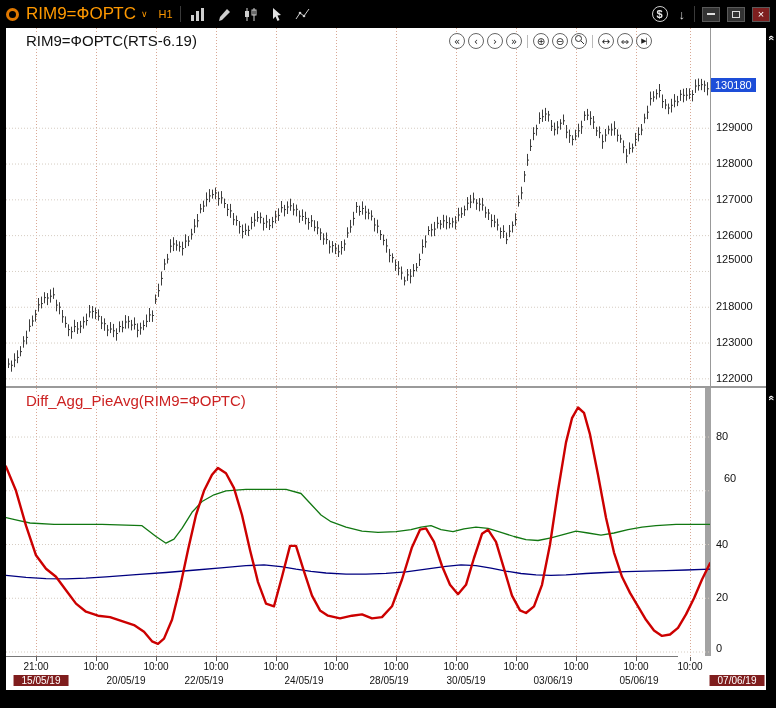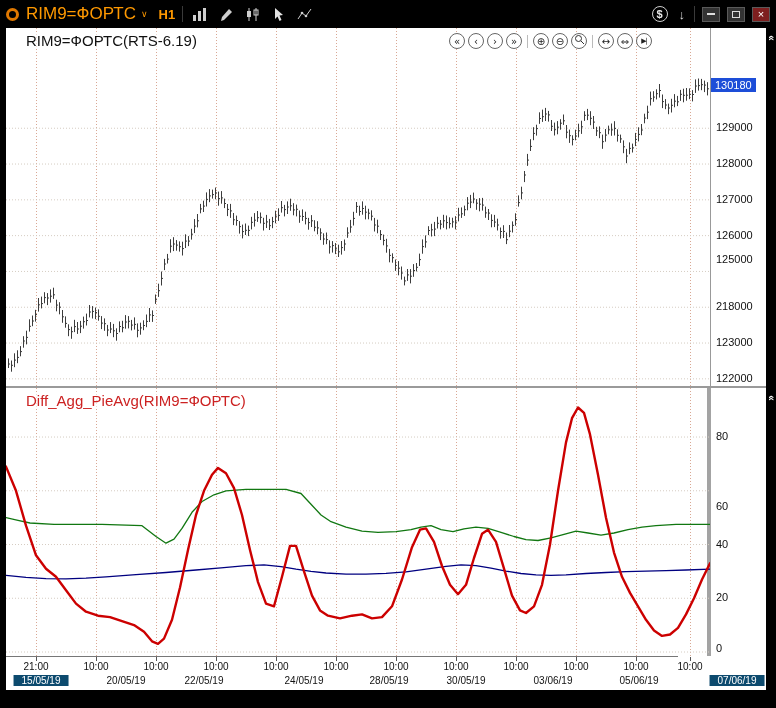--- a/index.html
+++ b/index.html
@@ -5,34 +5,34 @@
   html,body{margin:0;padding:0;background:#222;}
   *{box-sizing:border-box;}
   .window{position:relative;width:776px;height:708px;background:#000;font-family:"Liberation Sans",sans-serif;overflow:hidden;}
 
   
   .toolbar{position:absolute;top:0;left:0;width:776px;height:28px;background:#000;display:flex;align-items:center;justify-content:space-between;padding:0 6px;}
   .tb-group{display:flex;align-items:center;gap:7px;}
   .logo{width:13px;height:13px;border:3px solid #e07800;border-radius:50%;display:inline-block;}
   .instr{color:#ff9900;font-size:17px;font-weight:normal;cursor:default;}
   .chev{color:#ff9900;font-size:9px;margin-left:-2px;}
-  .tf{color:#ff9900;font-size:13px;font-weight:bold;margin-left:4px;}
+  .tf{color:#ff9900;font-size:11px;font-weight:normal;margin-left:4px;}
   .tsep{width:1px;height:16px;background:#3a3a3a;}
   .toolbtn{background:transparent;border:0;padding:1px 2px;display:flex;align-items:center;cursor:default;}
   .dollar{width:16px;height:16px;border:1px solid #cfcfcf;border-radius:50%;color:#e8e8e8;font-size:11px;font-weight:bold;line-height:14px;text-align:center;display:inline-block;}
   .darr{color:#ddd;font-size:13px;font-weight:bold;}
   .winbtn{width:18px;height:15px;background:#333;border:1px solid #5a5a5a;display:flex;align-items:center;justify-content:center;padding:0;cursor:default;}
   .minbar{width:8px;height:2px;background:#ddd;display:inline-block;}
   .maxbox{width:8px;height:7px;border:1px solid #ddd;display:inline-block;}
   .closebtn{background:#7e1f1f;color:#fff;font-size:11px;line-height:12px;}
 
   
   .chart-area{position:absolute;left:6px;top:28px;width:760px;height:662px;background:#ffffff;}
   .price-pane{position:absolute;left:0;top:0;width:705px;height:358px;border-right:1px solid #999;}
-  .indicator-pane{position:absolute;left:0;top:360px;width:705px;height:268px;border-right:4px solid #a3a3a3;}
+  .indicator-pane{position:absolute;left:0;top:360px;width:705px;height:268px;border-right:6px solid #a3a3a3;}
   .divider{position:absolute;left:0;top:358px;width:760px;height:2px;background:#9a9a9a;}
   .pane-label{position:absolute;left:20px;top:4px;font-size:15px;color:#111;z-index:5;background:rgba(255,255,255,.6);}
   .pane-label.red{color:#cc2222;}
   svg.plot{position:absolute;left:0;top:0;}
 
   
   .nav{position:absolute;top:5px;right:58px;display:flex;align-items:center;gap:3px;z-index:6;}
   .navbtn{width:16px;height:16px;border:1px solid #666;border-radius:50%;background:#fff;color:#222;font-size:10px;line-height:13px;text-align:center;padding:0;cursor:default;font-family:"DejaVu Sans",sans-serif;}
   .navbtn.small{font-size:7px;letter-spacing:-1px;}
   .navsep{width:1px;height:13px;background:#bbb;margin:0 2px;}
@@ -40,21 +40,21 @@
   
   .labels{position:absolute;left:705px;top:0;width:55px;height:628px;}
   .plabel{position:absolute;left:5px;font-size:11px;color:#111;white-space:nowrap;}
   .price-badge{position:absolute;left:0px;background:#1d4ed8;color:#fff;font-size:11px;padding:1px 4px;white-space:nowrap;z-index:7;}
 
   
   .time-axis{position:absolute;left:0;top:628px;width:672px;height:34px;border-top:1px solid #777;background:#fff;}
   .tickmark{position:absolute;top:0;width:1px;height:4px;background:#555;}
   .tlabel{position:absolute;top:4px;transform:translateX(-50%);font-size:10px;color:#111;white-space:nowrap;}
   .dlabel{position:absolute;top:18px;transform:translateX(-50%);font-size:10px;color:#111;white-space:nowrap;}
-  .dbadge{background:#0c4a6e;color:#fff;padding:0 8px;}
+  .dbadge{background:#7f1d1d;color:#fff;padding:0 8px;}
 
   
   .right-strip{position:absolute;left:766px;top:28px;width:10px;height:662px;background:#000;}
   .collapse{position:absolute;left:0;width:10px;height:12px;color:#fff;font-size:10px;font-weight:bold;text-align:center;line-height:11px;transform:rotate(90deg);cursor:default;}
   .bottom-strip{position:absolute;left:0;top:690px;width:776px;height:18px;background:#000;}
 </style>
 </head>
 <body>
 
 <div class="window">
@@ -663,21 +663,21 @@
     <div class="labels" id="axis-labels">
         <div class="plabel" style="top: 93.24px;">129000</div>
         <div class="plabel" style="top: 129.04px;">128000</div>
         <div class="plabel" style="top: 164.84px;">127000</div>
         <div class="plabel" style="top: 200.64px;">126000</div>
         <div class="plabel" style="top: 225px;">125000</div>
         <div class="plabel" style="top: 272.24px;">218000</div>
         <div class="plabel" style="top: 308.04px;">123000</div>
         <div class="plabel" style="top: 343.84px;">122000</div>
         <div class="plabel" style="top: 402.04px;">80</div>
-        <div class="plabel" style="top: 472px;">60</div>
+        <div class="plabel" style="top: 444px; margin-left: 8px;">60</div>
         <div class="plabel" style="top: 509.52px;">40</div>
         <div class="plabel" style="top: 563.26px;">20</div>
         <div class="plabel" style="top: 614px;">0</div>
         <div class="price-badge" style="top: 49.996px;">130180</div>
       </div>
 
     <div class="time-axis" id="time-axis">
         <div class="tickmark" style="left: 30px;"></div>
         <div class="tlabel" style="left: 30px;">21:00</div>
         <div class="tickmark" style="left: 90px;"></div>

